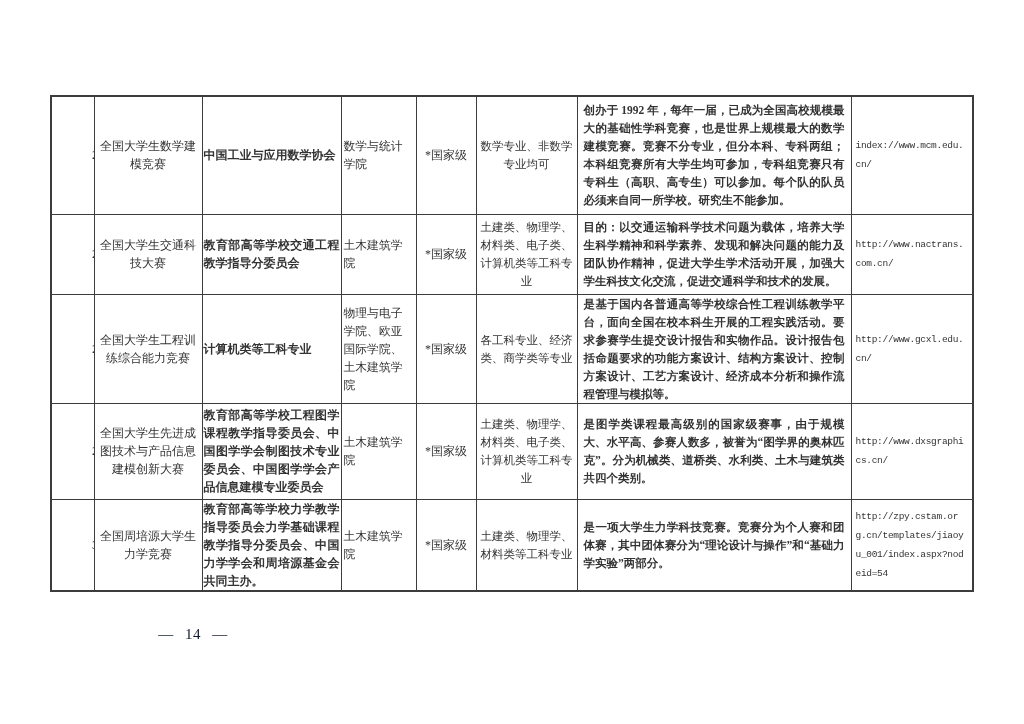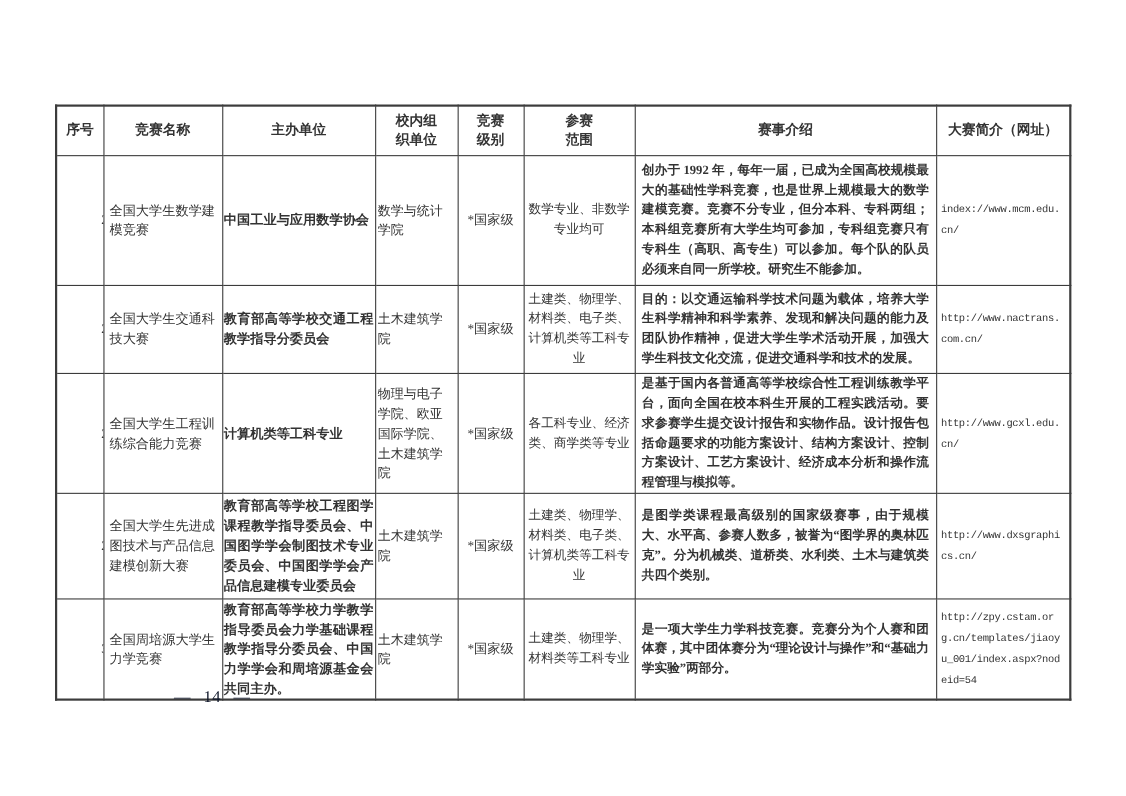--- a/index.html
+++ b/index.html
@@ -35,21 +35,21 @@
     line-height: 17px;
   }
   tr.rh   { height: 45px; }
   tr.r24  { height: 118px; }
   tr.r25  { height: 80px; }
   tr.r26  { height: 107px; }
   tr.r27  { height: 96px; }
   tr.r28  { height: 81px; }
 
   td.c-index  { text-align: center; padding-left: 40px; }
-  td.c-name   { text-align: left;  padding: 0 5px; }
+  td.c-name   { text-align: center;  padding: 0 5px; }
   td.c-org    { text-align: justify; padding: 0 1px; font-weight: bold; }
   td.c-campus { text-align: left; padding: 0 2px; font-size: 11.8px; }
   td.c-level  { text-align: center; }
   td.c-scope  { text-align: center; padding: 0 4px; font-size: 11.5px; margin-top: 35px; }
   td.c-intro  { text-align: justify; padding: 0 6px; font-size: 11.5px; font-weight: bold; }
   td.c-url    {
     text-align: left; padding: 0 4px;
     font-family: "Liberation Mono", "DejaVu Sans Mono", monospace;
     font-size: 9.5px; letter-spacing: -0.3px;
     word-break: break-all;
@@ -77,33 +77,20 @@
       <col style="width:43px">
         <col style="width:108px">
         <col style="width:139px">
         <col style="width:75px">
       <col style="width:60px">
         <col style="width:101px">
         <col style="width:274px">
         <col style="width:122px">
     </colgroup>
     <tbody>
-        <tr class="rh">
-      <th>序号</th>
-      <th>竞赛名称</th>
-      <th>主办单位</th>
-      <th>校内组
-织单位</th>
-      <th>竞赛
-级别</th>
-      <th>参赛
-范围</th>
-      <th>赛事介绍</th>
-      <th>大赛简介（网址）</th>
-    </tr>
 
     <tr class="r24">
       <td class="c-index">24</td>
       <td class="c-name">全国大学生数学建模竞赛</td>
       <td class="c-org">中国工业与应用数学协会</td>
       <td class="c-campus">数学与统计学院</td>
       <td class="c-level">*国家级</td>
       <td class="c-scope">数学专业、非数学专业均可</td>
       <td class="c-intro">创办于 1992 年，每年一届，已成为全国高校规模最大的基础性学科竞赛，也是世界上规模最大的数学建模竞赛。竞赛不分专业，但分本科、专科两组；本科组竞赛所有大学生均可参加，专科组竞赛只有专科生（高职、高专生）可以参加。每个队的队员必须来自同一所学校。研究生不能参加。</td>
       <td class="c-url">index://www.mcm.edu.cn/</td>

